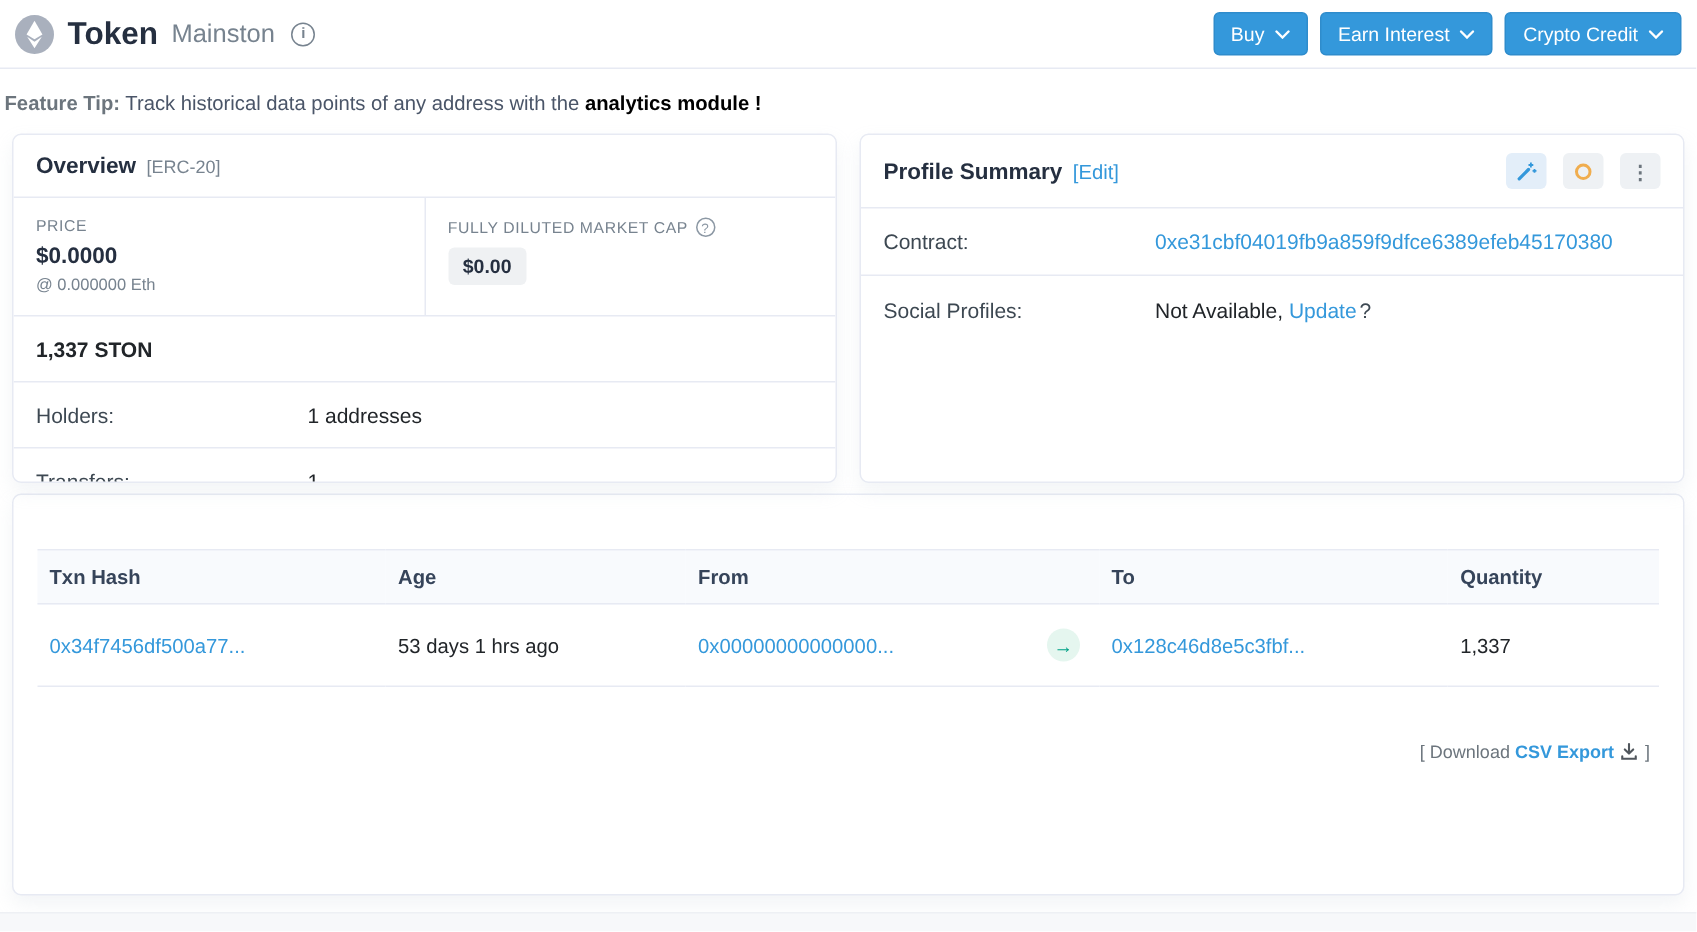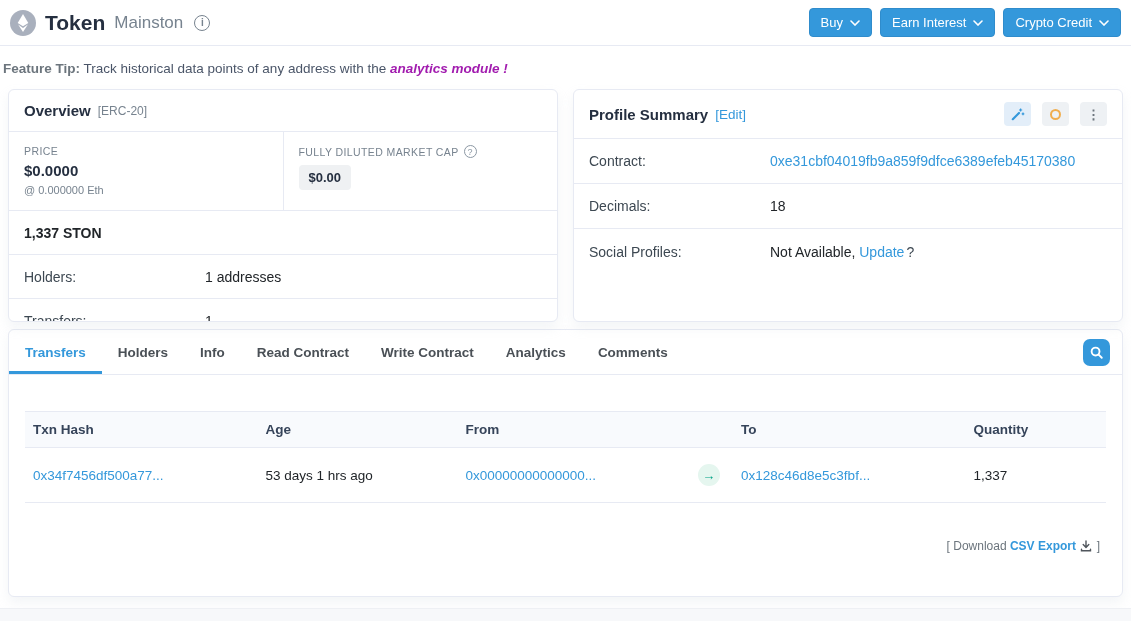--- a/index.html
+++ b/index.html
@@ -20,21 +20,21 @@
                  color:#77838f; font-size:10px; font-weight:700; display:flex;
                  align-items:center; justify-content:center; margin-left:2px; }
   .top-actions { display:flex; gap:8px; }
   .btn-blue { display:flex; align-items:center; gap:7px; background:#3498db; color:#fff;
               font-size:13px; padding:6px 11px; border-radius:4px; border:1px solid #2f8ccc;
               cursor:pointer; }
   
   .tip { padding:15px 12px 13px 3px; font-size:13.5px; }
   .tip-label { font-weight:700; color:#6c757d; }
   .tip-text { color:#4a5568; }
-  .tip-link { color:#a21caf; font-weight:700; cursor:pointer;font-style:italic; }
+  .tip-link { color:#000000; font-weight:700; cursor:pointer; }
   
   .cards { display:flex; gap:15px; padding:0 8px; }
   .card { flex:1; height:233px; background:#fff; border:1px solid #e7eaf3; border-radius:6px;
           box-shadow:0 6px 12px rgba(189,197,209,.18); overflow:hidden; }
   .card-header { display:flex; align-items:center; gap:7px; padding:12px 15px;
                  border-bottom:1px solid #e7eaf3; }
   .card-title { font-size:15px; font-weight:700; color:#252f40; }
   .erc-tag { font-size:12px; color:#77838f; }
   .edit-link { font-size:13.5px; color:#3498db; cursor:pointer; }
   .hdr-spacer { flex:1; }
@@ -192,50 +192,30 @@
         <span class="ring"></span>
       </span>
       <span class="icon-btn">
         <span class="kebab">⋮</span>
       </span>
     </div>
     <div class="pf-row bordered">
       <span class="row-label">Contract:</span>
       <span class="link">0xe31cbf04019fb9a859f9dfce6389efeb45170380</span>
     </div>
-    <div class="pf-row bordered">
-      <span class="row-label">Decimals:</span>
-      <span class="row-value">18</span>
-    </div>
     <div class="pf-row">
       <span class="row-label">Social Profiles:</span>
       <span class="row-value">Not Available,</span>&nbsp;
       <span class="link">Update</span>
       <span class="q-dark">?</span>
     </div>
   </div>
 </div>
 
 <div class="section">
-  <div class="tabs">
-    <span class="tab active">Transfers</span>
-    <span class="tab">Holders</span>
-    <span class="tab">Info</span>
-    <span class="tab">Read Contract</span>
-    <span class="tab">Write Contract</span>
-    <span class="tab">Analytics</span>
-    <span class="tab">Comments</span>
-    <span class="hdr-spacer"></span>
-    <span class="search-btn">
-      <svg width="15" height="15" viewBox="0 0 16 16">
-        <circle cx="7" cy="7" r="4.2" fill="none" stroke="#ffffff" stroke-width="2"></circle>
-        <line x1="10.3" y1="10.3" x2="13.6" y2="13.6" stroke="#ffffff" stroke-width="2" stroke-linecap="round"></line>
-      </svg>
-    </span>
-  </div>
 
   <div class="section-body">
 
     <table>
       <colgroup>
         <col style="width:21.5%">
           <col style="width:18.5%">
           <col style="width:21.5%">
         <col style="width:4%">
           <col style="width:21.5%">

